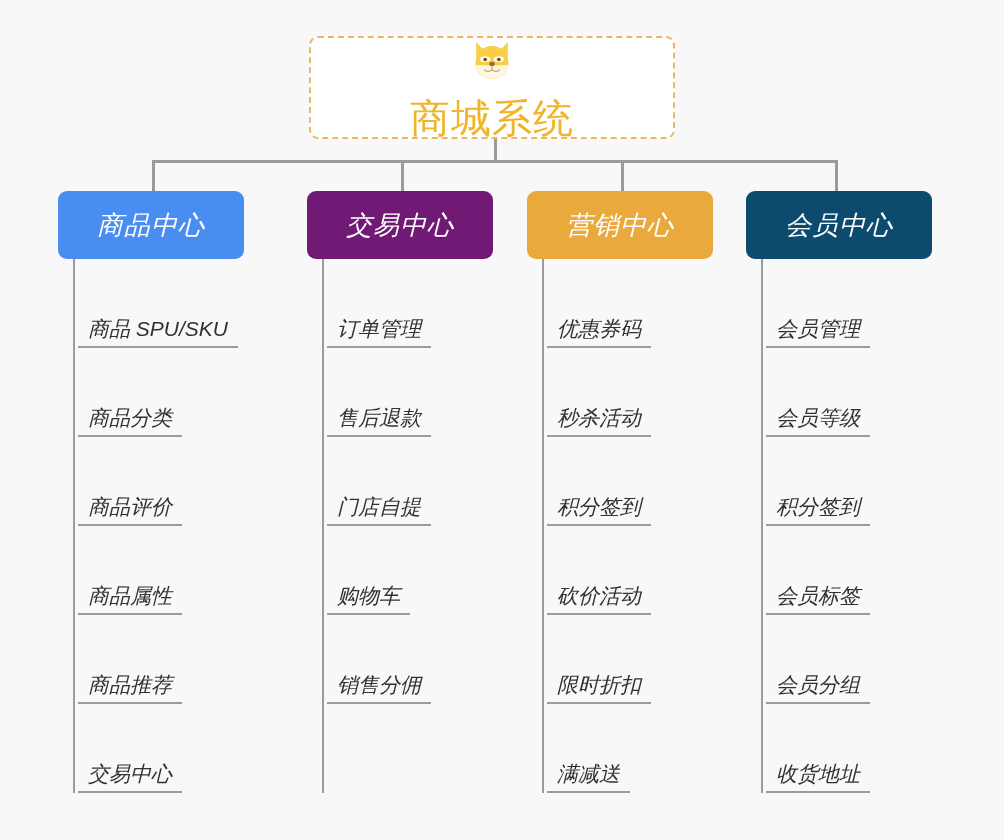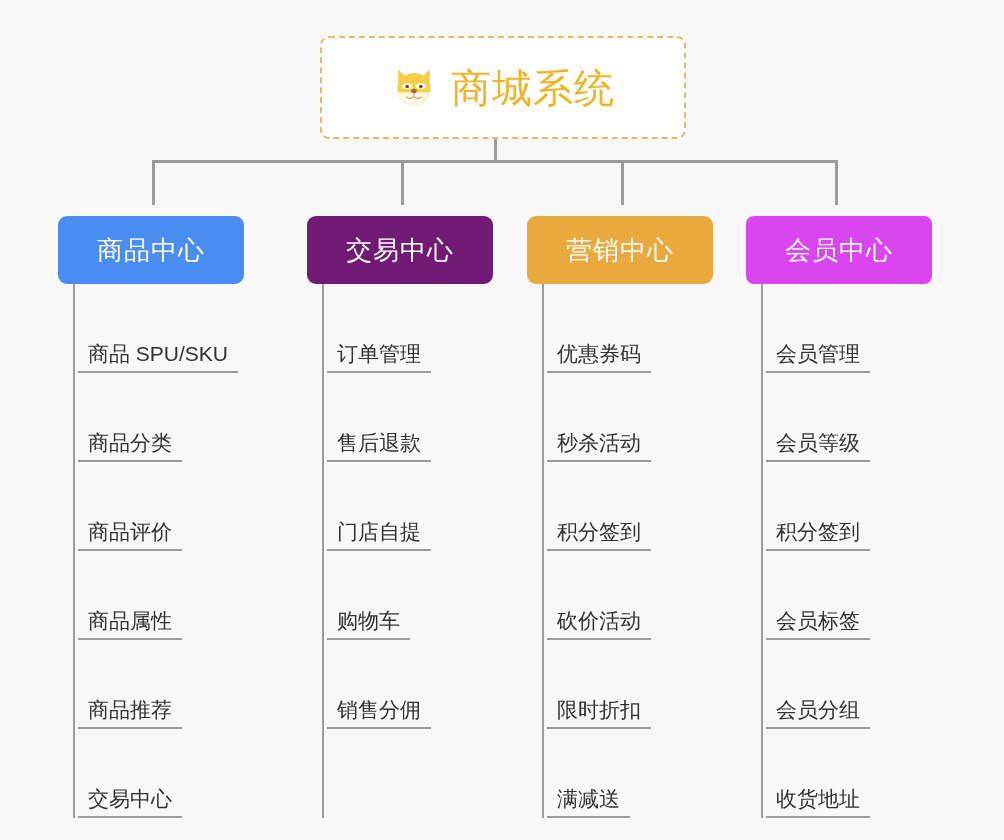--- a/index.html
+++ b/index.html
@@ -15,32 +15,33 @@
   }
   #mindmap {
     position: relative;
     width: 1004px;
     height: 840px;
   }
 
   
   .root-node {
     position: absolute;
-    left: 320px;
+    left: 309px;
     top: 36px;
     width: 366px;
     height: 103px;
     box-sizing: border-box;
     background: #ffffff;
     border: 2px dashed #eab765;
     border-radius: 9px;
     display: flex;
     align-items: center;
     justify-content: center;
     gap: 14px;
+    flex-direction: column;
   }
   .root-emoji {
     width: 46px;
     height: 46px;
     display: block;
     flex: 0 0 auto;
   }
   .root-title {
     font-size: 40px;
     color: #f0b429;
@@ -53,21 +54,22 @@
   .conn {
     position: absolute;
     background: #9b9b9b;
   }
   .conn-v { width: 3px; }
   .conn-h { height: 3px; }
 
   
   .group {
     position: absolute;
-    top: 216px;
+    top: 191px;
+    font-style: italic;
   }
   .cat-box {
     position: relative;
     box-sizing: border-box;
     height: 68px;
     border-radius: 9px;
     display: flex;
     align-items: center;
     justify-content: center;
     color: #ffffff;
@@ -209,21 +211,21 @@
       <div class="leaf">
         <span class="leaf-label">限时折扣</span>
       </div>
       <div class="leaf">
         <span class="leaf-label">满减送</span>
       </div>
     </div>
   </div>
 
   <div class="group" style="left:746px; width:186px;">
-    <div class="cat-box" style="background:#d946ef;border-radius:8px;">
+    <div class="cat-box" style="background:#0c4a6e;">
       <span>会员中心</span>
     </div>
     <div class="leaf-list">
       <div class="trunk" style="height:534px;"></div>
       <div class="leaf">
         <span class="leaf-label">会员管理</span>
       </div>
       <div class="leaf">
         <span class="leaf-label">会员等级</span>
       </div>

